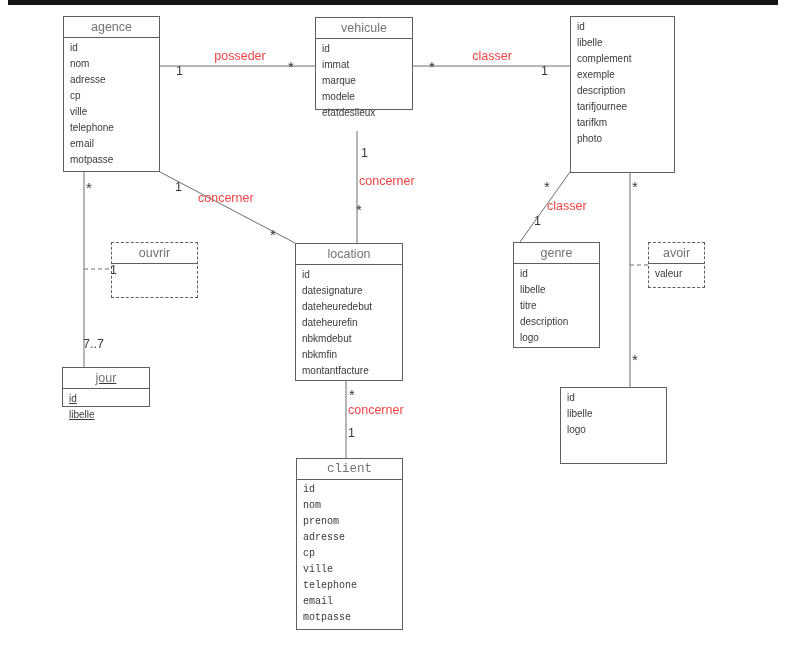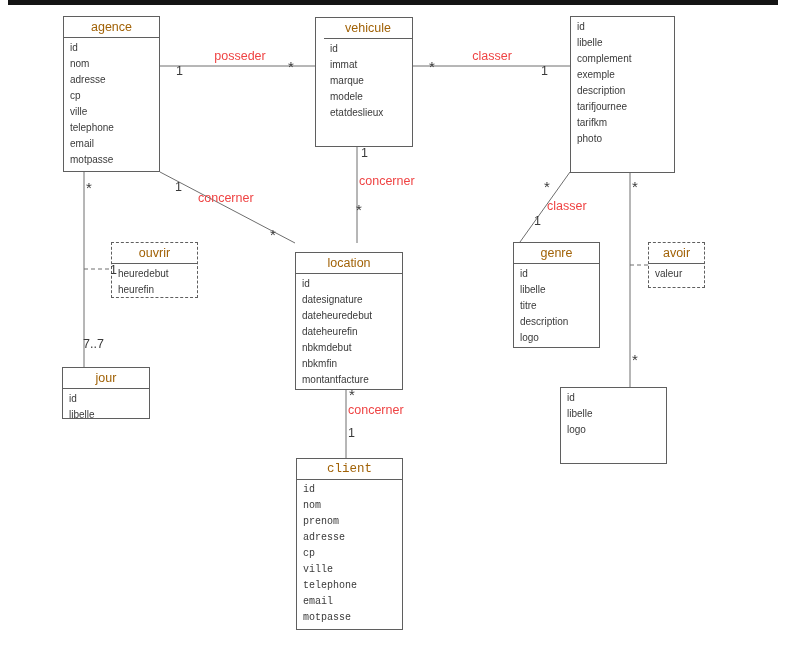--- a/index.html
+++ b/index.html
@@ -9,33 +9,33 @@
   }
   #top-bar{position:absolute;left:8px;top:0;width:770px;height:5px;background:#141414;}
   #wires{position:absolute;left:0;top:0;width:788px;height:662px;}
   .entity{
     position:absolute;background:#ffffff;border:1px solid #5f5f5f;
     color:#3a3a3a;box-sizing:border-box;
   }
   .entity.dashed{border:1px dashed #5f5f5f;}
   .entity-title{
     height:20px;line-height:20px;text-align:center;font-size:12.5px;
-    border-bottom:1px solid #5f5f5f;color:#a16207;
+    border-bottom:1px solid #5f5f5f;color:#737373;
   }
   .entity-attrs{padding:2px 2px 2px 6px;font-size:10px;}
   .entity-attrs .attr{line-height:16px;white-space:nowrap;}
   
   #e-agence   {left:63px;  top:16px;  width:97px;  height:156px;}
-  #e-vehicule {left:315px; top:17px;  width:98px;  height:130px;padding-left:8px;}
+  #e-vehicule {left:315px; top:17px;  width:98px;  height:93px;}
   #e-categorie{left:570px; top:16px;  width:105px; height:157px;}
-  #e-location {left:295px; top:252px; width:108px; height:138px;}
+  #e-location {left:295px; top:243px; width:108px; height:138px;}
   #e-genre    {left:473px; top:242px; width:87px;  height:106px;margin-left:40px;}
   #e-client   {left:296px; top:458px; width:107px; height:172px;font-family:Liberation Mono, monospace;}
   #e-attribut {left:560px; top:387px; width:107px; height:77px;}
-  #e-jour     {left:62px;  top:367px; width:88px;  height:52px;}
+  #e-jour     {left:62px;  top:367px; width:88px;  height:40px;text-decoration:underline;}
   #e-ouvrir   {left:111px; top:242px; width:87px;  height:56px;}
   #e-avoir    {left:648px; top:242px; width:57px;  height:46px;}
   
   .lbl{position:absolute;font-size:12.5px;color:#ef4444;white-space:nowrap;}
   .mult{position:absolute;font-size:12.5px;color:#3a3a3a;}
   .mult-star{position:absolute;font-size:15px;line-height:10px;color:#3a3a3a;}
   #l-posseder {left:205px;top:49px;width:70px;text-align:center;}
   #m-pos-a    {left:176px;top:64px;}
   #m-pos-v    {left:288px;top:62px;}
   #l-classer1 {left:462px;top:49px;width:60px;text-align:center;}
@@ -159,24 +159,20 @@
 </div>
 <div class="entity" id="e-jour">
   <div class="entity-title">jour</div>
   <div class="entity-attrs">
       <div class="attr">id</div>
       <div class="attr">libelle</div>
     </div>
 </div>
 <div class="entity dashed" id="e-ouvrir">
   <div class="entity-title">ouvrir</div>
-  <div class="entity-attrs">
-      <div class="attr">heuredebut</div>
-      <div class="attr">heurefin</div>
-    </div>
 </div>
 <div class="entity dashed" id="e-avoir">
   <div class="entity-title">avoir</div>
   <div class="entity-attrs">
       <div class="attr">valeur</div>
     </div>
 </div>
 
 <span class="lbl" id="l-posseder">posseder</span>
 <span class="mult" id="m-pos-a">1</span>

